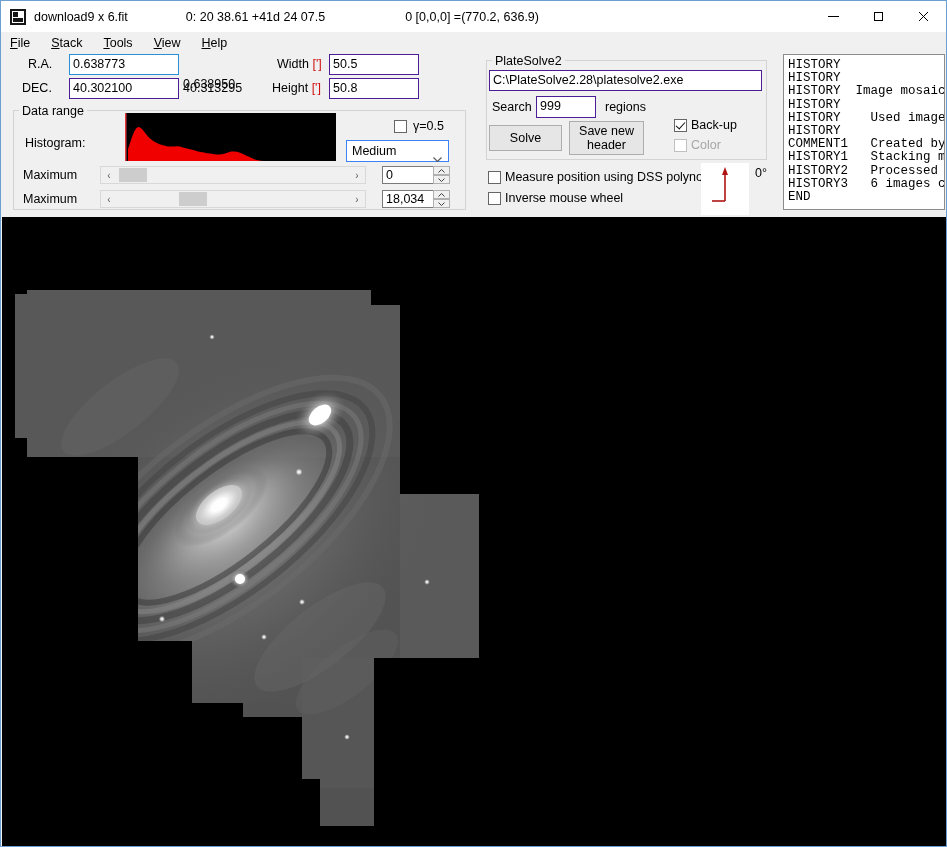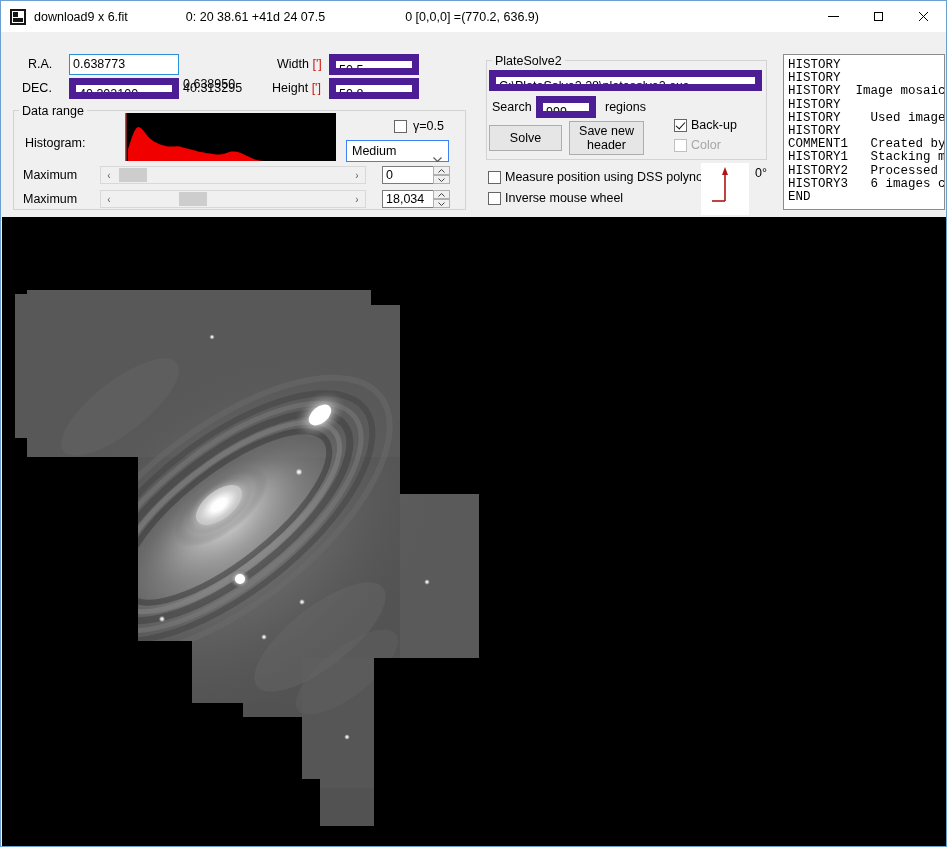--- a/index.html
+++ b/index.html
@@ -120,21 +120,21 @@
     position: absolute;
     font-size: 12.5px;
     color: #000;
     white-space: nowrap;
   }
   .redsup { color: #d01010; }
   .txtbox {
     position: absolute;
     box-sizing: border-box;
     background: #ffffff;
-    border: 7px solid #4c1d95;
+    border: 1px solid #4c1d95;
     font-family: "Liberation Sans", sans-serif;
     font-size: 12.5px;
     color: #000;
     padding: 0 3px;
     line-height: 18px;
     overflow: hidden;
     white-space: nowrap;
   }
   .txtbox.focused { border: 1px solid #2a8fd4; }
   .statictxt {
@@ -331,20 +331,27 @@
       </div>
       <div class="winbtn">
         <svg width="13" height="13" viewBox="0 0 13 13">
             <line x1="2" y1="2" x2="11" y2="11" stroke="#000" stroke-width="1"></line>
             <line x1="11" y1="2" x2="2" y2="11" stroke="#000" stroke-width="1"></line>
           </svg>
       </div>
     </div>
   </div>
 
+  <div class="menubar">
+    <div class="menuitem"><u>F</u><span>ile</span></div>
+    <div class="menuitem"><u>S</u><span>tack</span></div>
+    <div class="menuitem"><u>T</u><span>ools</span></div>
+    <div class="menuitem"><u>V</u><span>iew</span></div>
+    <div class="menuitem"><u>H</u><span>elp</span></div>
+  </div>
 
   <div class="panelarea">
 
     <div class="lbl" style="left:27px; top:4px;">R.A.</div>
     <div class="txtbox focused" style="left:68px; top:1px; width:110px; height:21px;">0.638773</div>
     <div class="statictxt" style="left:182px; top:0;margin-top:24px;">0.638950</div>
 
     <div class="lbl" style="left:21px; top:28px;">DEC.</div>
     <div class="txtbox" style="left:68px; top:25px; width:110px; height:21px;">40.302100</div>
     <div class="statictxt" style="left:182px; top:28px;">40.313295</div>

